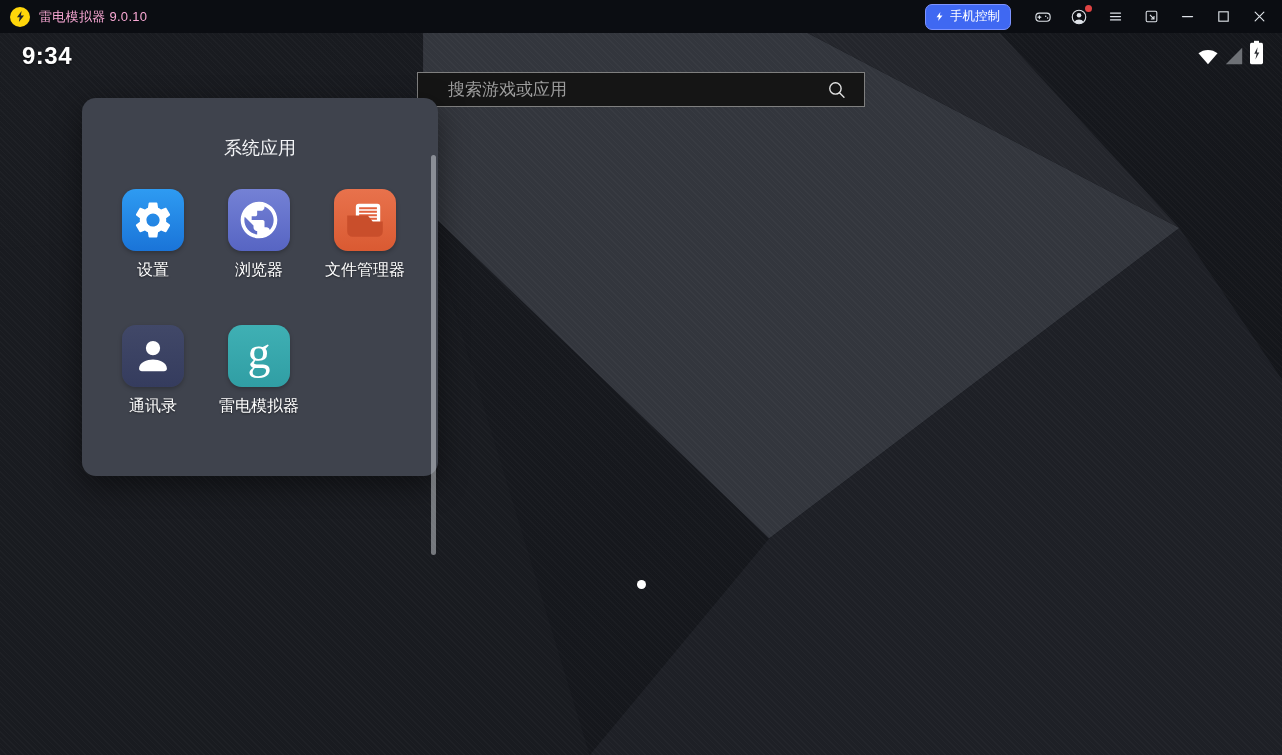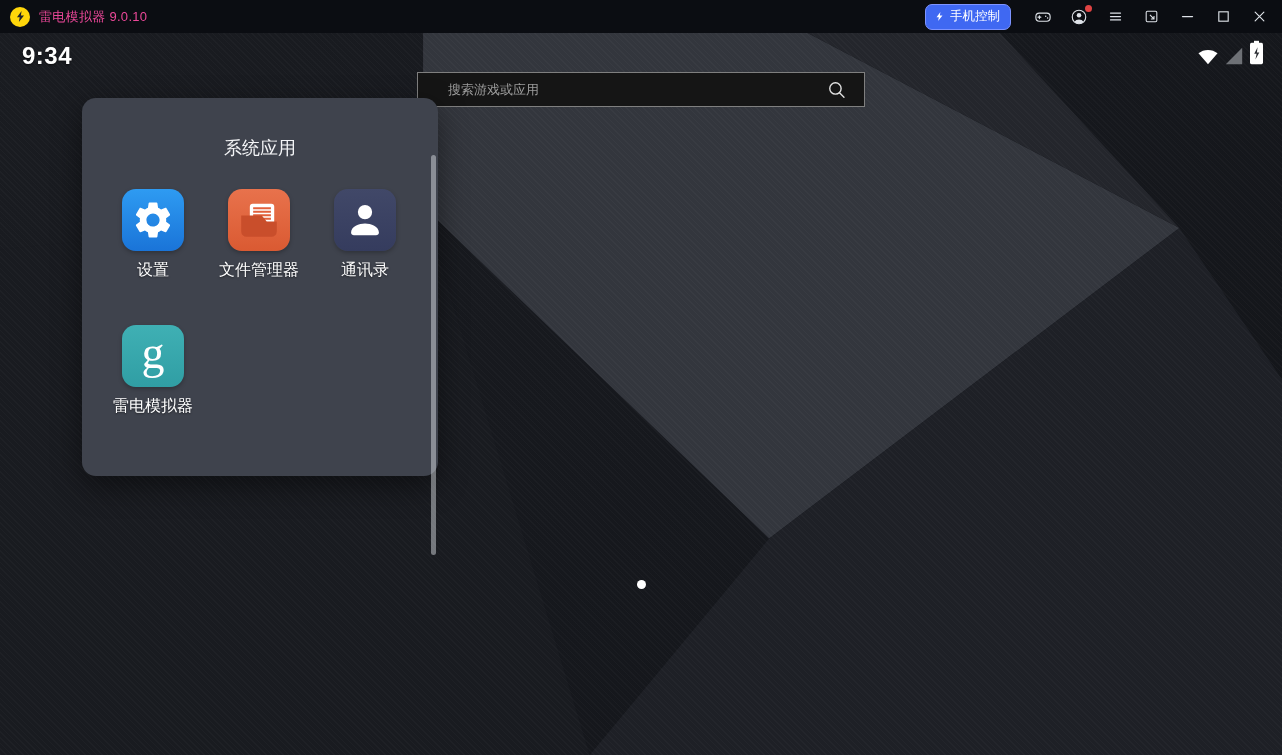--- a/index.html
+++ b/index.html
@@ -7,21 +7,21 @@
     font-family:"Liberation Sans","DejaVu Sans",sans-serif; }
   .window { position:relative; width:1282px; height:755px; background:#0b0d12; }
 
   
   .titlebar { position:absolute; top:0; left:0; width:100%; height:33px;
     background:#0b0d12; display:flex; align-items:center; justify-content:space-between; }
   .tb-left { display:flex; align-items:center; gap:9px; padding-left:10px; }
   .logo { width:20px; height:20px; border-radius:50%; background:#ffd60a;
     display:flex; align-items:center; justify-content:center; }
   .logo svg { width:13px; height:13px; }
-  .tb-title { font-size:13px; color:#ec4899; letter-spacing:.3px; }
+  .tb-title { font-size:13px; color:#f9a8d4; letter-spacing:.3px; }
   .tb-right { display:flex; align-items:center; gap:16px; padding-right:13px; }
   .phone-btn { display:flex; align-items:center; gap:5px; background:#3f68f2;
     border:1px solid #7e94ff; border-radius:7px; padding:3px 10px 4px 8px;
     color:#fff; font-size:12.5px; cursor:pointer; margin-right:6px; }
   .phone-btn svg { width:11px; height:11px; }
   .tb-icon { width:20px; height:20px; display:flex; align-items:center;
     justify-content:center; cursor:pointer; position:relative; }
   .tb-icon svg { width:18px; height:18px; }
   .tb-icon.small svg { width:15px; height:15px; }
   .red-dot { position:absolute; top:-2px; right:-3px; width:7px; height:7px;
@@ -45,21 +45,21 @@
   .clock { position:absolute; left:22px; top:9px; color:#fff; font-size:24px;
     font-weight:700; letter-spacing:.5px; text-shadow:0 1px 2px rgba(0,0,0,.6); }
 
   .status { position:absolute; right:18px; top:7px; display:flex; align-items:flex-end; gap:5px; }
   .status svg { display:block; }
 
   
   .searchbar { position:absolute; left:417px; top:39px; width:448px; height:35px;
     background:#151515; border:1px solid #7f7f7f; display:flex; align-items:center; }
   .searchbar input { flex:1; background:transparent; border:none; outline:none;
-    color:#d8d8d8; font-size:13px; padding:0 10px 0 30px;
+    color:#d8d8d8; font-size:17px; padding:0 10px 0 30px;
     font-family:"Liberation Sans","DejaVu Sans",sans-serif; }
   .searchbar input::placeholder { color:#9d9d9d; }
   .mag { width:22px; height:22px; margin-right:16px; cursor:pointer; }
 
   
   .folder { position:absolute; left:82px; top:65px; width:356px; height:378px;
     background:#3f434d; border-radius:14px; box-shadow:0 10px 30px rgba(0,0,0,.45); }
   .folder-title { text-align:center; padding-top:38px; color:#f4f5f7; font-size:18px; }
   .app-grid { display:grid; grid-template-columns:repeat(3,106px);
     grid-auto-rows:136px; padding:29px 0 0 18px; }
@@ -188,20 +188,28 @@
 
         <div class="app">
           <div class="tile t-settings">
             <svg viewBox="0 0 24 24">
                 <path fill="#fff" d="M19.14 12.94c.04-.3.06-.61.06-.94 0-.32-.02-.64-.07-.94l2.03-1.58c.18-.14.23-.41.12-.61l-1.92-3.32c-.12-.22-.37-.29-.59-.22l-2.39.96c-.5-.38-1.03-.7-1.62-.94l-.36-2.54c-.04-.24-.24-.41-.48-.41h-3.84c-.24 0-.43.17-.47.41l-.36 2.54c-.59.24-1.13.57-1.62.94l-2.39-.96c-.22-.08-.47 0-.59.22L2.74 8.87c-.12.21-.08.47.12.61l2.03 1.58c-.05.3-.09.63-.09.94s.02.64.07.94l-2.03 1.58c-.18.14-.23.41-.12.61l1.92 3.32c.12.22.37.29.59.22l2.39-.96c.5.38 1.03.7 1.62.94l.36 2.54c.05.24.24.41.48.41h3.84c.24 0 .44-.17.47-.41l.36-2.54c.59-.24 1.13-.56 1.62-.94l2.39.96c.22.08.47 0 .59-.22l1.92-3.32c.12-.22.07-.47-.12-.61l-2.01-1.58zM12 15.6A3.61 3.61 0 0 1 8.4 12c0-1.98 1.62-3.6 3.6-3.6s3.6 1.62 3.6 3.6-1.62 3.6-3.6 3.6z"></path>
               </svg>
           </div>
           <span class="app-label">设置</span>
         </div>
 
+        <div class="app">
+          <div class="tile t-browser">
+            <svg viewBox="0 0 24 24">
+                <path fill="#fff" d="M12 2C6.48 2 2 6.48 2 12s4.48 10 10 10 10-4.48 10-10S17.52 2 12 2zm-1 17.93c-3.95-.49-7-3.85-7-7.93 0-.62.08-1.21.21-1.79L9 15v1c0 1.1.9 2 2 2v1.93zm6.9-2.54c-.26-.81-1-1.39-1.9-1.39h-1v-3c0-.55-.45-1-1-1H8v-2h2c.55 0 1-.45 1-1V7h2c1.1 0 2-.9 2-2v-.41c2.93 1.19 5 4.06 5 7.41 0 2.08-.8 3.97-2.1 5.39z"></path>
+              </svg>
+          </div>
+          <span class="app-label">浏览器</span>
+        </div>
 
         <div class="app">
           <div class="tile t-filemgr">
             <svg viewBox="0 0 24 24">
               <rect x="7" y="3.2" width="13.3" height="11.5" rx="1.6" fill="#fff"></rect>
               <g stroke="#e2603c" stroke-width="1.1">
                 <path d="M8.8 5.6h9.7M8.8 7.5h9.7M8.8 9.4h9.7M8.8 11.3h9.7"></path>
               </g>
               <path d="M2.3 9.6h11.2l2.7 3.2h5.5v5.5a2.9 2.9 0 0 1-2.9 2.9H5.2a2.9 2.9 0 0 1-2.9-2.9z" fill="#c94e2b"></path>
             </svg>

